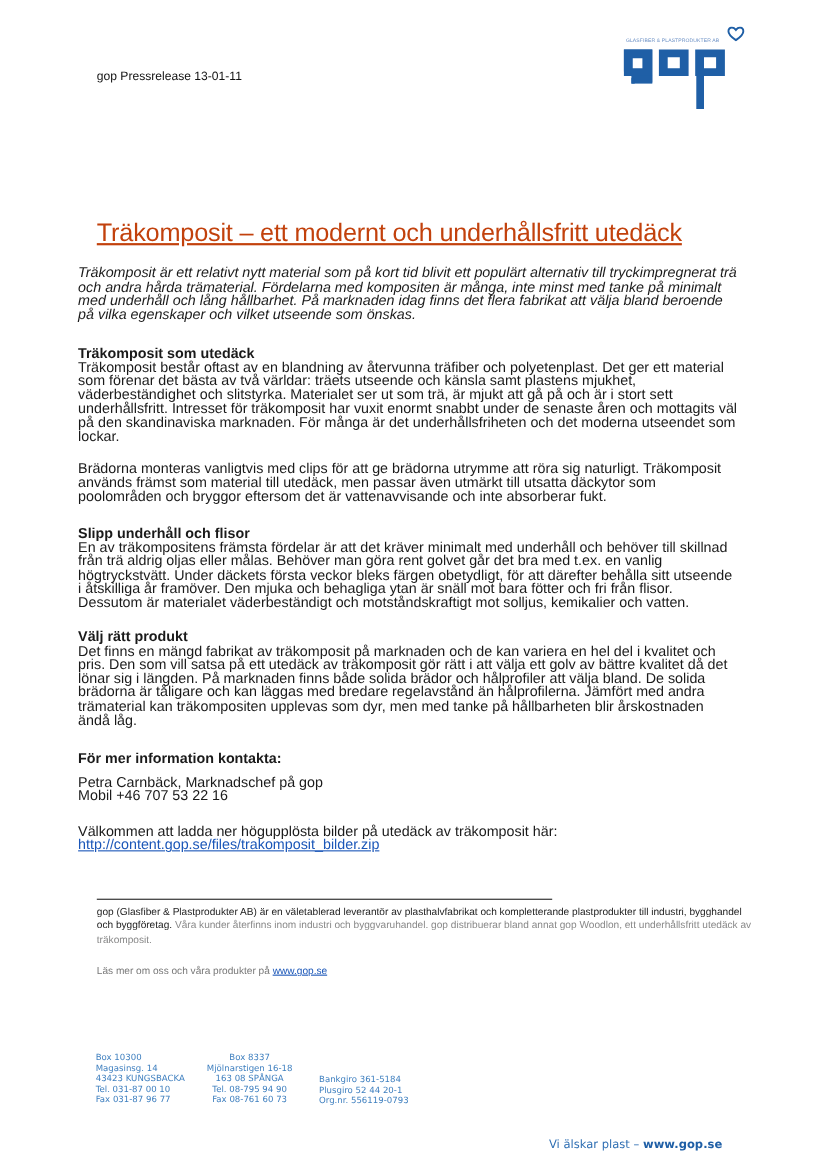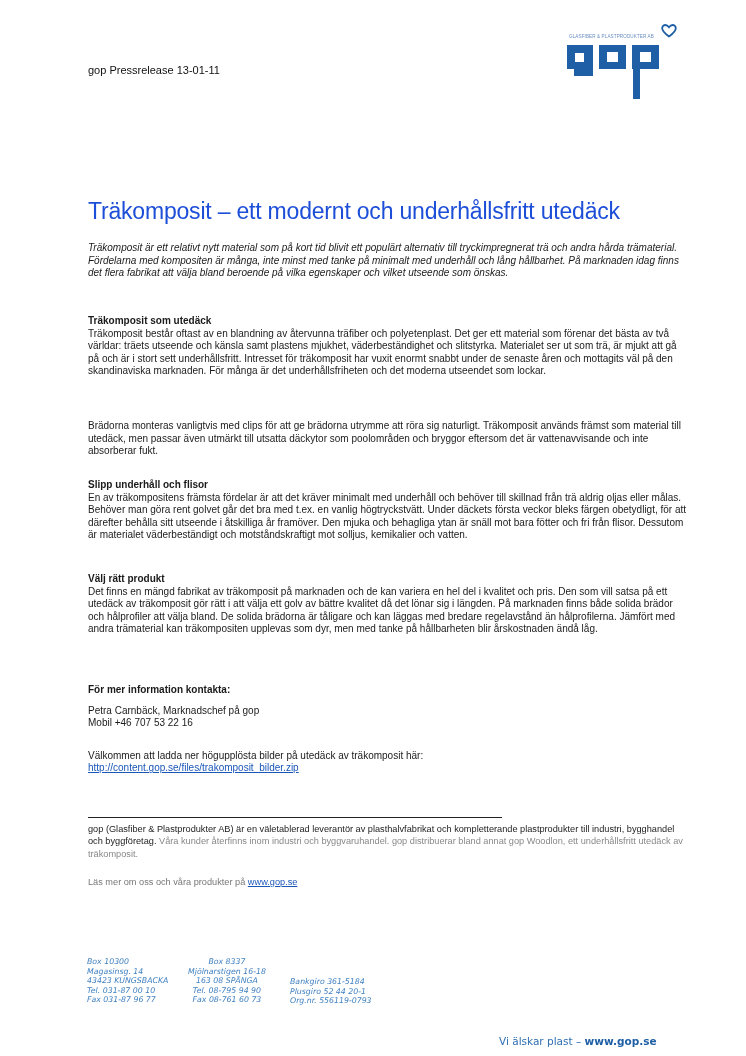--- a/index.html
+++ b/index.html
@@ -1,37 +1,37 @@
 <!DOCTYPE html>
 <html><head>
   <meta charset="utf-8">
   <style>
     html, body { margin: 0; padding: 0; background: #ffffff; }
     body { width: 746px; height: 1056px; position: relative; overflow: hidden; font-family: "Liberation Sans", sans-serif; color: #111; }
     .abs { position: absolute; }
     .header-line { left: 88px; top: 64px; font-size: 11px; color: #111; }
     .logo { left: 565px; top: 24px; width: 120px; height: 80px; }
     .logo-tagline { position: absolute; left: 4px; top: 10px; font-size: 4.6px; letter-spacing: 0.1px; color: #6a8fc4; white-space: nowrap; }
-    .title { left: 88px; top: 198px; font-size: 23px; color: #1d4ed8; white-space: nowrap; letter-spacing: -0.2px; }
-    .body-block { left: 88px; width: 600px; font-size: 10px; line-height: 12.6px; color: #1a1a1a; }
+    .title { left: 88px; top: 198px; font-size: 23px; color: #c2410c; white-space: nowrap; letter-spacing: -0.2px; text-decoration: underline; }
+    .body-block { left: 71px; width: 600px; font-size: 13px; line-height: 12.6px; color: #1a1a1a; }
     .body-block p { margin: 0; }
     .ingress { top: 242px; font-style: italic; }
     .h { font-weight: bold; }
     .s1 { top: 315px; }
     .s1b { top: 420px; }
     .s2 { top: 479px; }
     .s3 { top: 573px; }
     .contact { top: 684px; }
     .contact .line { display: block; }
     .link { color: #1a56b8; text-decoration: underline; }
     .divider { left: 88px; top: 817px; width: 414px; height: 0; border-top: 1px solid #222; }
     .about { left: 88px; top: 823px; width: 600px; font-size: 9.2px; line-height: 12.4px; color: #222; }
     .about .grey { color: #888; }
     .readmore { left: 88px; top: 877px; font-size: 9.2px; color: #777; }
-    .footer-col { font-size: 7.8px; line-height: 9.6px; color: #3e7fbf; font-family: "DejaVu Sans", sans-serif; font-style: italic; }
+    .footer-col { font-size: 7.8px; line-height: 9.6px; color: #3e7fbf; font-family: "DejaVu Sans", sans-serif; }
     .fc1 { left: 87px; top: 957px; }
     .fc2 { left: 188px; top: 957px; text-align: center; }
     .fc3 { left: 290px; top: 977px; }
     .slogan { left: 499px; top: 995px; font-size: 10.5px; color: #2f6fb3; font-family: "DejaVu Sans", sans-serif; white-space: nowrap; margin-top: 40px; }
     .slogan b { font-weight: bold; color: #1f5fa6; }
   </style>
 </head>
 <body>
 
 <div class="abs header-line">gop Pressrelease 13-01-11</div>

